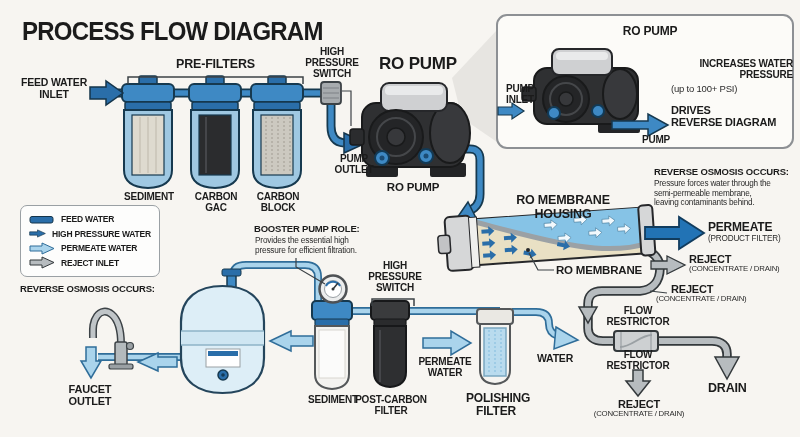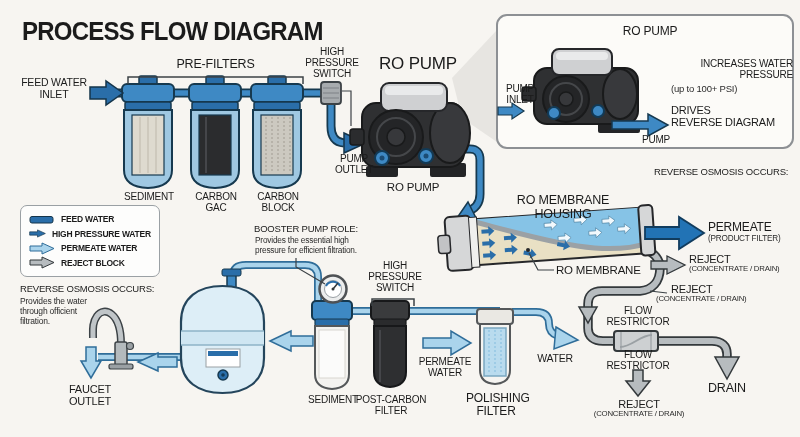--- a/index.html
+++ b/index.html
@@ -1,20 +1,20 @@
 <!DOCTYPE html>
 <html><head>
 <meta charset="utf-8">
 <style>
   html,body{margin:0;padding:0;}
   body{font-family:"Liberation Sans",sans-serif;}
   .stage{position:relative;width:800px;height:437px;background:#f7f5f1;overflow:hidden;}
   .stage svg.art{position:absolute;left:0;top:0;}
   .label{position:absolute;color:#1b1b1b;white-space:pre-line;line-height:1.1;letter-spacing:-0.2px;}
-  .b{font-weight:400;}
+  .b{font-weight:700;}
   .r{font-weight:400;color:#2b2b2b;}
   .c{text-align:center;}
   .l{text-align:left;}
   .title{font-weight:700;letter-spacing:-0.8px;transform:scaleX(0.96);transform-origin:left top;}
   .legend{position:absolute;left:20px;top:205px;width:140px;height:72px;border:1.6px solid #9aa0a4;border-radius:7px;background:rgba(255,255,255,0.75);box-sizing:border-box;padding:6px 8px;display:flex;flex-direction:column;justify-content:space-between;}
   .legend-row{display:flex;align-items:center;gap:6px;height:14px;}
   .legend-label{font-weight:700;font-size:8.5px;letter-spacing:-0.2px;color:#1b1b1b;white-space:nowrap;}
 </style>
 </head>
 <body>
@@ -276,20 +276,23 @@
 <div class="label b c" style="left:634px;top:134px;width:44px;font-size:10px;">PUMP</div>
 <div class="label b l" style="left:671px;top:58px;width:122px;font-size:10px;text-align:right;">INCREASES WATER
 PRESSURE</div>
 <div class="label r l" style="left:671px;top:84px;width:122px;font-size:9.5px;">(up to 100+ PSI)</div>
 <div class="label b l" style="left:671px;top:104px;width:122px;font-size:11px;">DRIVES
 REVERSE DIAGRAM</div>
 
 <div class="label b c" style="left:488px;top:194px;width:150px;font-size:12.5px;">RO MEMBRANE HOUSING</div>
 <div class="label b l" style="left:556px;top:264px;width:95px;font-size:11.5px;">RO MEMBRANE</div>
 <div class="label b l" style="left:654px;top:167px;width:144px;font-size:9.5px;">REVERSE OSMOSIS OCCURS:</div>
+<div class="label r l" style="left:654px;top:179px;width:144px;font-size:8.2px;line-height:1.18;">Pressure forces water through the
+semi-permeable membrane,
+leaving contaminants behind.</div>
 <div class="label b l" style="left:708px;top:221px;width:80px;font-size:12px;">PERMEATE</div>
 <div class="label r l" style="left:708px;top:234px;width:90px;font-size:8.2px;">(PRODUCT FILTER)</div>
 <div class="label b l" style="left:689px;top:253px;width:60px;font-size:11px;">REJECT</div>
 <div class="label r l" style="left:689px;top:265px;width:100px;font-size:7.8px;">(CONCENTRATE / DRAIN)</div>
 <div class="label b l" style="left:671px;top:283px;width:60px;font-size:11px;">REJECT</div>
 <div class="label r l" style="left:656px;top:295px;width:115px;font-size:7.8px;">(CONCENTRATE / DRAIN)</div>
 
 <div class="label b c" style="left:604px;top:305px;width:68px;font-size:10px;">FLOW
 RESTRICTOR</div>
 <div class="label b c" style="left:602px;top:349px;width:72px;font-size:10px;">FLOW
@@ -314,28 +317,25 @@
   <div class="legend-row">
     <svg width="26" height="13" viewBox="0 0 26 13">
           <polygon points="1,4 13,4 13,1 25,6.5 13,12 13,9 1,9" fill="#aad4ec" stroke="#2f6d99"></polygon>
         </svg>
     <span class="legend-label">PERMEATE WATER</span>
   </div>
   <div class="legend-row">
     <svg width="26" height="13" viewBox="0 0 26 13">
           <polygon points="1,4 13,4 13,1 25,6.5 13,12 13,9 1,9" fill="#b7bcbf" stroke="#33383b"></polygon>
         </svg>
-    <span class="legend-label">REJECT BLOCK</span>
+    <span class="legend-label">REJECT INLET</span>
   </div>
 </div>
 
 <div class="label b l" style="left:20px;top:284px;width:135px;font-size:9.5px;">REVERSE OSMOSIS OCCURS:</div>
-<div class="label r l" style="left:20px;top:296px;width:90px;font-size:8.5px;line-height:1.18;">Provides the water
-through officient
-filtration.</div>
 <div class="label b c" style="left:58px;top:383px;width:64px;font-size:11px;">FAUCET
 OUTLET</div>
 
 <div class="label b l" style="left:254px;top:224px;width:115px;font-size:9.5px;">BOOSTER PUMP ROLE:</div>
 <div class="label r l" style="left:255px;top:236px;width:125px;font-size:8.3px;line-height:1.18;">Provides the essential high
 pressure for efficient filtration.</div>
 <div class="label b c" style="left:364px;top:260px;width:62px;font-size:10px;">HIGH
 PRESSURE
 SWITCH</div>
 <div class="label b c" style="left:302px;top:394px;width:62px;font-size:10px;">SEDIMENT</div>

